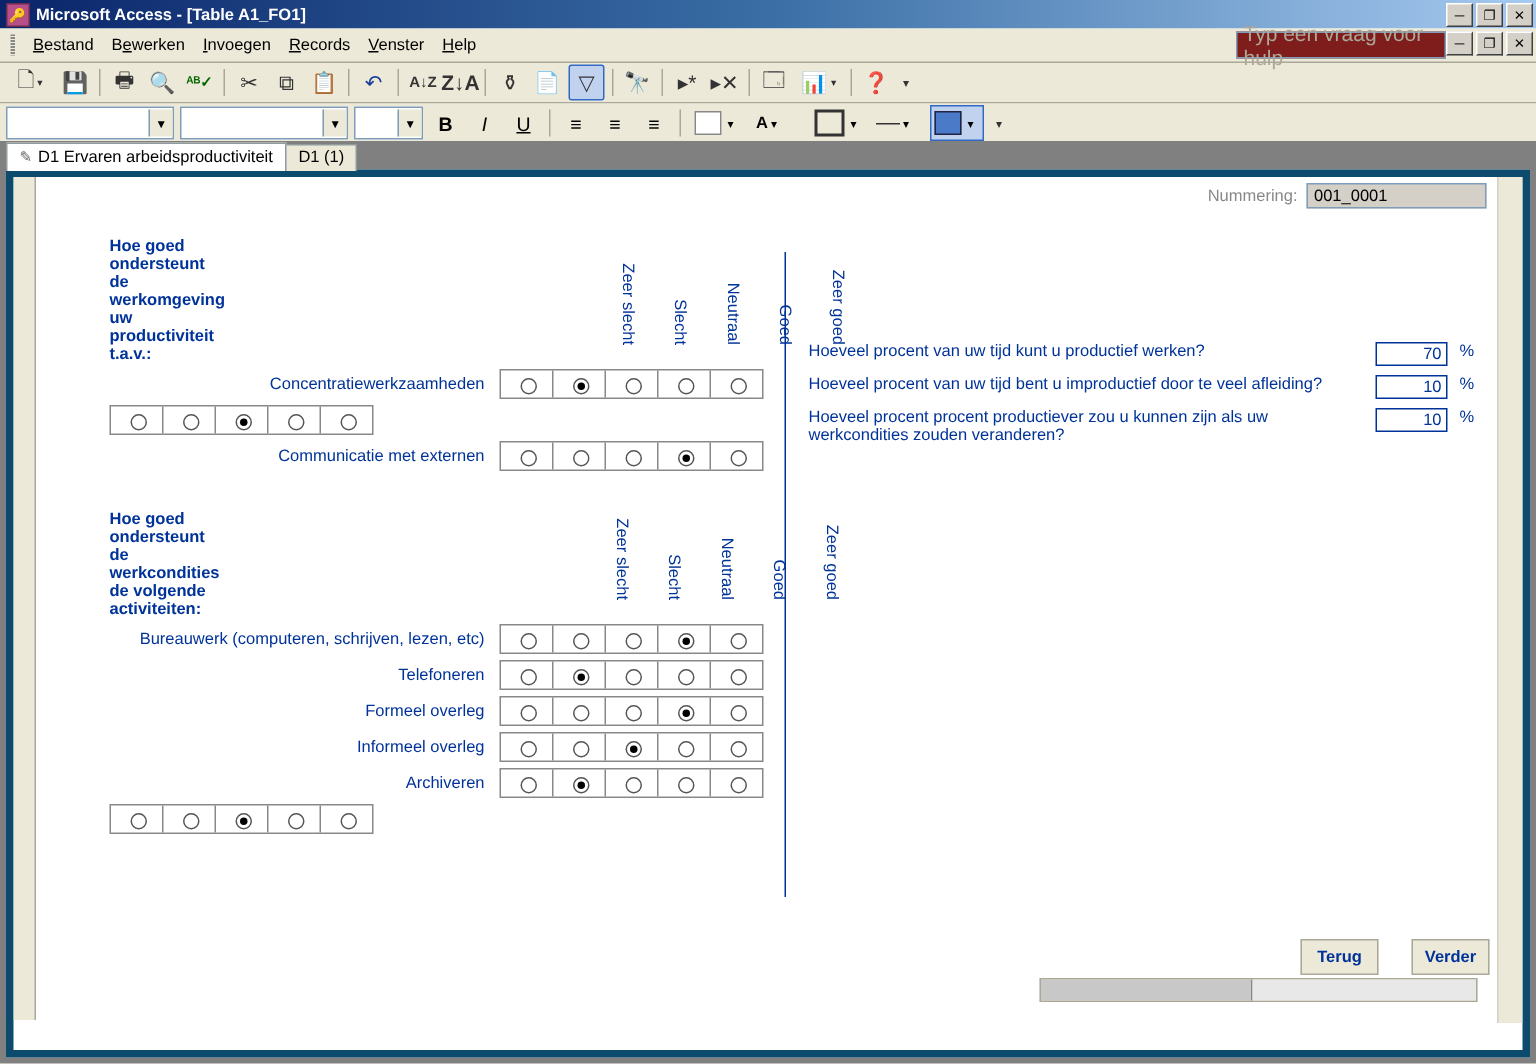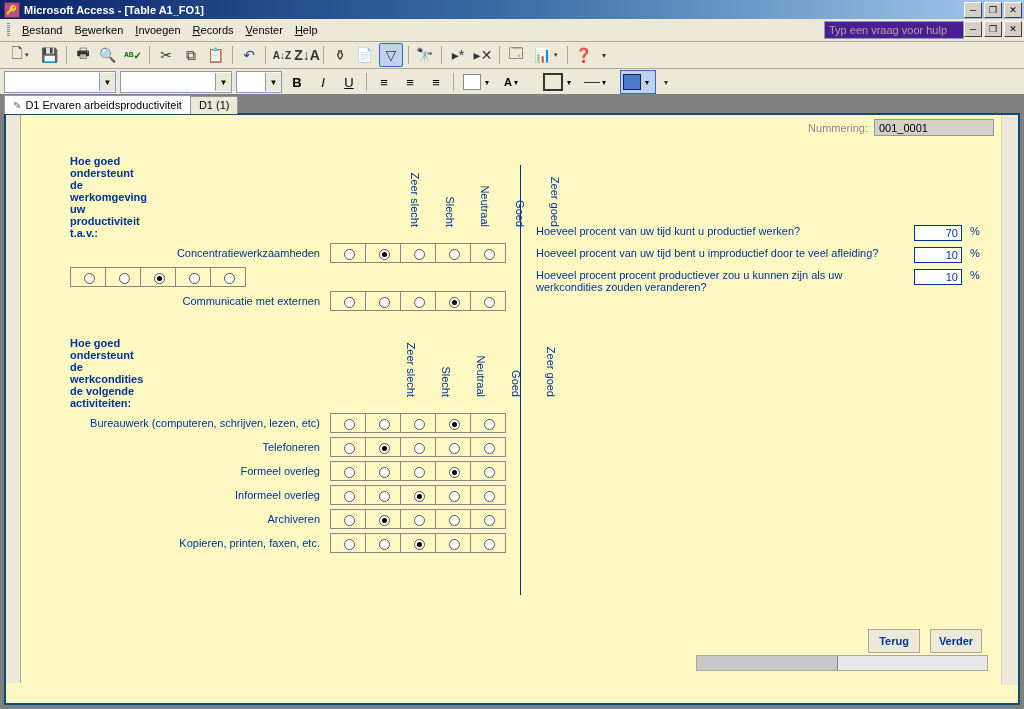--- a/index.html
+++ b/index.html
@@ -5,21 +5,21 @@
 html,body{margin:0;padding:0;font-family:"Tahoma","Segoe UI",sans-serif;font-size:11px;color:#000;background:#fff;overflow:hidden}
 .titlebar{height:19px;background:linear-gradient(90deg,#0a246a 0%,#3a6ea5 50%,#a6caf0 100%);color:#fff;display:flex;align-items:center;padding:0 2px 0 4px}
 .titlebar .icon{width:14px;height:14px;background:#b84e8a;border:1px solid #6a2d4f;margin-right:4px;display:flex;align-items:center;justify-content:center;font-size:9px}
 .titlebar .title{font-weight:bold;font-size:11px;flex:1}
 .titlebar .winbtn{width:16px;height:14px;background:#d4d0c8;border:1px solid #fff;border-right-color:#404040;border-bottom-color:#404040;margin-left:2px;display:flex;align-items:center;justify-content:center;font-family:"Segoe UI Symbol",sans-serif;font-size:9px;color:#000;cursor:pointer}
 .menubar{height:22px;background:#ece9d8;border-bottom:1px solid #aca899;display:flex;align-items:center;padding:0 4px;position:relative}
 .menubar .grip{width:8px;height:16px;margin-right:4px;display:flex;align-items:center;justify-content:center}
 .menubar .grip::before{content:"";width:3px;height:14px;background:repeating-linear-gradient(#888,#888 1px,#ece9d8 1px,#ece9d8 2px)}
 .menubar .menu-item{padding:2px 6px;cursor:pointer}
 .menubar .menu-item u{text-decoration:underline}
-.menubar .help-box{position:absolute;right:60px;top:2px;width:130px;height:16px;border:1px solid #7f9db9;background:#4c1d95;color:#aca899;font-size:11px;padding:0 4px;display:flex;align-items:center}
+.menubar .help-box{position:absolute;right:60px;top:2px;width:130px;height:16px;border:1px solid #7f9db9;background:#7f1d1d;color:#aca899;font-size:14px;padding:0 4px;display:flex;align-items:center}
 .menubar .doc-btn{width:16px;height:14px;background:#d4d0c8;border:1px solid #fff;border-right-color:#404040;border-bottom-color:#404040;margin-left:2px;display:flex;align-items:center;justify-content:center;font-size:9px;color:#000;cursor:pointer}
 .menubar .doc-controls{position:absolute;right:2px;top:2px;display:flex}
 .toolbar{height:26px;background:#ece9d8;border-bottom:1px solid #aca899;display:flex;align-items:center;padding:0 4px;gap:3px}
 .tb-btn{width:22px;height:22px;display:flex;align-items:center;justify-content:center;font-size:14px;color:#333;cursor:pointer;position:relative;font-family:"Segoe UI Symbol",sans-serif}
 .tb-btn.wide{width:32px}
 .tb-btn .dd{font-size:7px;margin-left:2px}
 .tb-btn.active{background:#c1d2ee;border:1px solid #316ac5;border-radius:2px}
 .tb-sep{width:1px;height:18px;background:#aca899;margin:0 2px}
 .toolbar2{height:26px;background:#ece9d8;border-bottom:1px solid #aca899;display:flex;align-items:center;padding:0 4px;gap:4px}
 .combo{height:20px;border:1px solid #7f9db9;background:#fff;display:flex;align-items:center}
@@ -28,21 +28,21 @@
 .fmt-btn{width:22px;height:22px;display:flex;align-items:center;justify-content:center;font-size:13px;cursor:pointer}
 .color-btn{width:34px;height:22px;display:flex;align-items:center;border:1px solid transparent}
 .color-btn.sel{border:1px solid #316ac5;background:#c1d2ee}
 .color-btn .sw{width:16px;height:14px;margin:0 2px}
 .color-btn .arr{font-size:8px;margin-left:2px}
 .workspace{position:absolute;top:94px;left:0;right:0;bottom:0;background:#808080;overflow:hidden}
 .tab-strip{position:absolute;top:0;left:4px;height:20px;display:flex;align-items:flex-end;z-index:2}
 .tab{background:#ece9d8;border:1px solid #919b9c;border-bottom:none;padding:2px 8px 3px;font-size:11px;margin-right:-1px;cursor:pointer;position:relative}
 .tab.active{background:#fff;z-index:1;padding-top:3px}
 .tab .pencil{color:#666;margin-right:4px;font-size:10px}
-.form-area{position:absolute;top:19px;left:4px;right:4px;bottom:4px;background:#fef9c3;border:2px solid #0c4a6e;overflow:hidden}
+.form-area{position:absolute;top:19px;left:4px;right:4px;bottom:4px;background:#ffffff;border:5px solid #0c4a6e;overflow:hidden}
 .form-inner{position:absolute;top:0;left:14px;right:4px;bottom:20px;padding:16px 10px;overflow:auto}
 .vscroll-stub{position:absolute;right:0;top:0;bottom:18px;width:16px;background:#ece9d8;border-left:1px solid #d4d0c8}
 .rec-sel{position:absolute;left:0;top:0;bottom:20px;width:14px;background:#ece9d8;border-right:1px solid #aca899}
 .nummering-row{position:absolute;top:4px;right:20px;display:flex;align-items:center;gap:6px}
 .nummering-row label{color:#888}
 .nummering-row .val{width:110px;height:15px;background:#d4d0c8;border:1px solid #7f9db9;padding:0 4px;display:flex;align-items:center;font-size:11px}
 .survey-col{position:absolute;top:40px;left:50px;width:440px}
 .question-block{margin-bottom:26px}
 .q-title{color:#003399;font-weight:bold;font-size:11px;width:250px}
 .rating-header{display:flex;margin-left:250px;height:55px}
@@ -54,21 +54,21 @@
 .radio-cell{width:34px;height:18px;border-right:1px solid #888;display:flex;align-items:center;justify-content:center}
 .radio-cell:last-child{border-right:none}
 .radio{appearance:none;width:11px;height:11px;border:1px solid #555;border-radius:50%;background:#fff;position:relative;cursor:pointer}
 .radio:checked::after{content:"";position:absolute;top:2px;left:2px;width:5px;height:5px;background:#000;border-radius:50%}
 .vdiv{position:absolute;top:50px;left:500px;width:1px;height:430px;background:#003399}
 .percent-col{position:absolute;top:110px;left:516px;right:20px}
 .pct-row{display:flex;align-items:flex-start;margin-bottom:6px;gap:8px}
 .pct-row .q{color:#003399;font-size:11px;flex:1;max-width:370px}
 .pct-row .inp{width:40px;height:14px;border:1px solid #003399;text-align:right;padding:0 3px;font-family:inherit;font-size:11px;color:#003399}
 .pct-row .pct{color:#003399}
-.btn-row{position:absolute;bottom:30px;right:32px;display:flex;gap:10px}
+.btn-row{position:absolute;bottom:30px;right:18px;display:flex;gap:22px}
 .nav-btn{width:52px;height:24px;background:#ece9d8;border:1px solid #aca899;color:#003399;font-weight:bold;font-family:inherit;font-size:11px;cursor:pointer}
 .status-scroll{position:absolute;bottom:12px;right:26px;width:290px;height:14px;background:#ece9d8;border:1px solid #aca899;display:flex}
 .status-scroll .track{flex:1;background:#e8e8e8}
 .status-scroll .thumb{width:140px;background:#c8c8c8;border-right:1px solid #888}
 </style>
 </head>
 <body>
 
 <div class="titlebar">
   <div class="icon">🔑</div>
@@ -401,21 +401,20 @@
                   </div>
                   <div class="radio-cell">
                     <input type="radio" class="radio" name="b2r4" style="">
                   </div>
                   <div class="radio-cell">
                     <input type="radio" class="radio" name="b2r4" style="">
                   </div>
                 </div>
               </div>
               <div class="rating-row">
-                <div class="label">Kopieren, printen, faxen, etc.</div>
                 <div class="radio-group">
                   <div class="radio-cell">
                     <input type="radio" class="radio" name="b2r5" style="">
                   </div>
                   <div class="radio-cell">
                     <input type="radio" class="radio" name="b2r5" style="">
                   </div>
                   <div class="radio-cell">
                     <input type="radio" class="radio" name="b2r5" checked="" style="">
                   </div>

